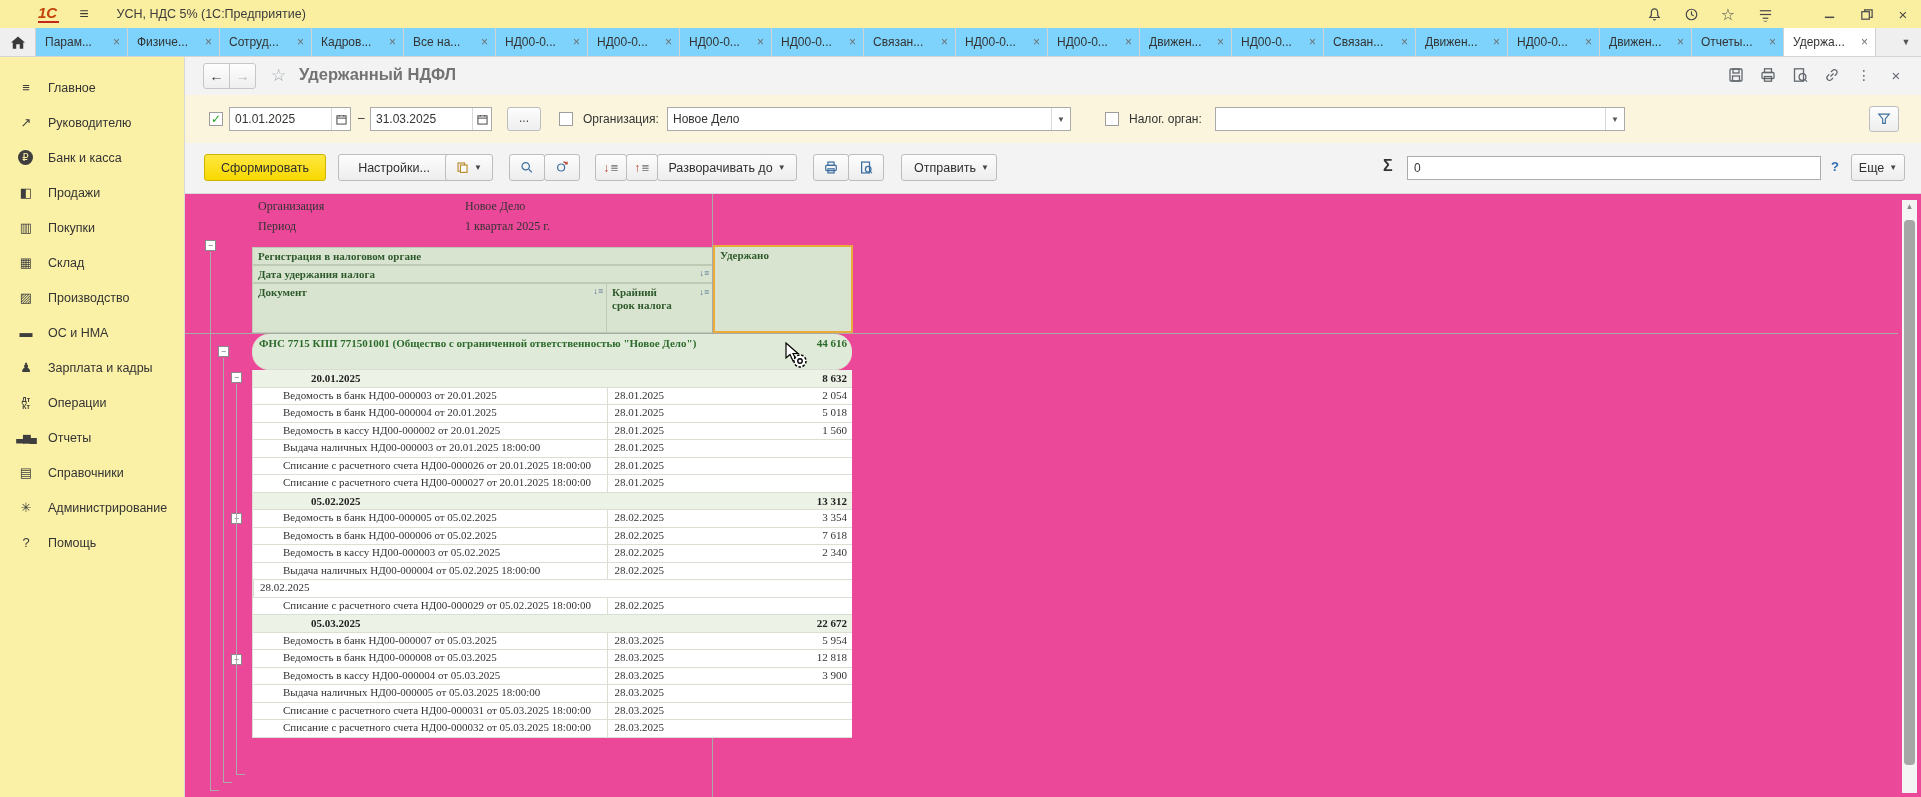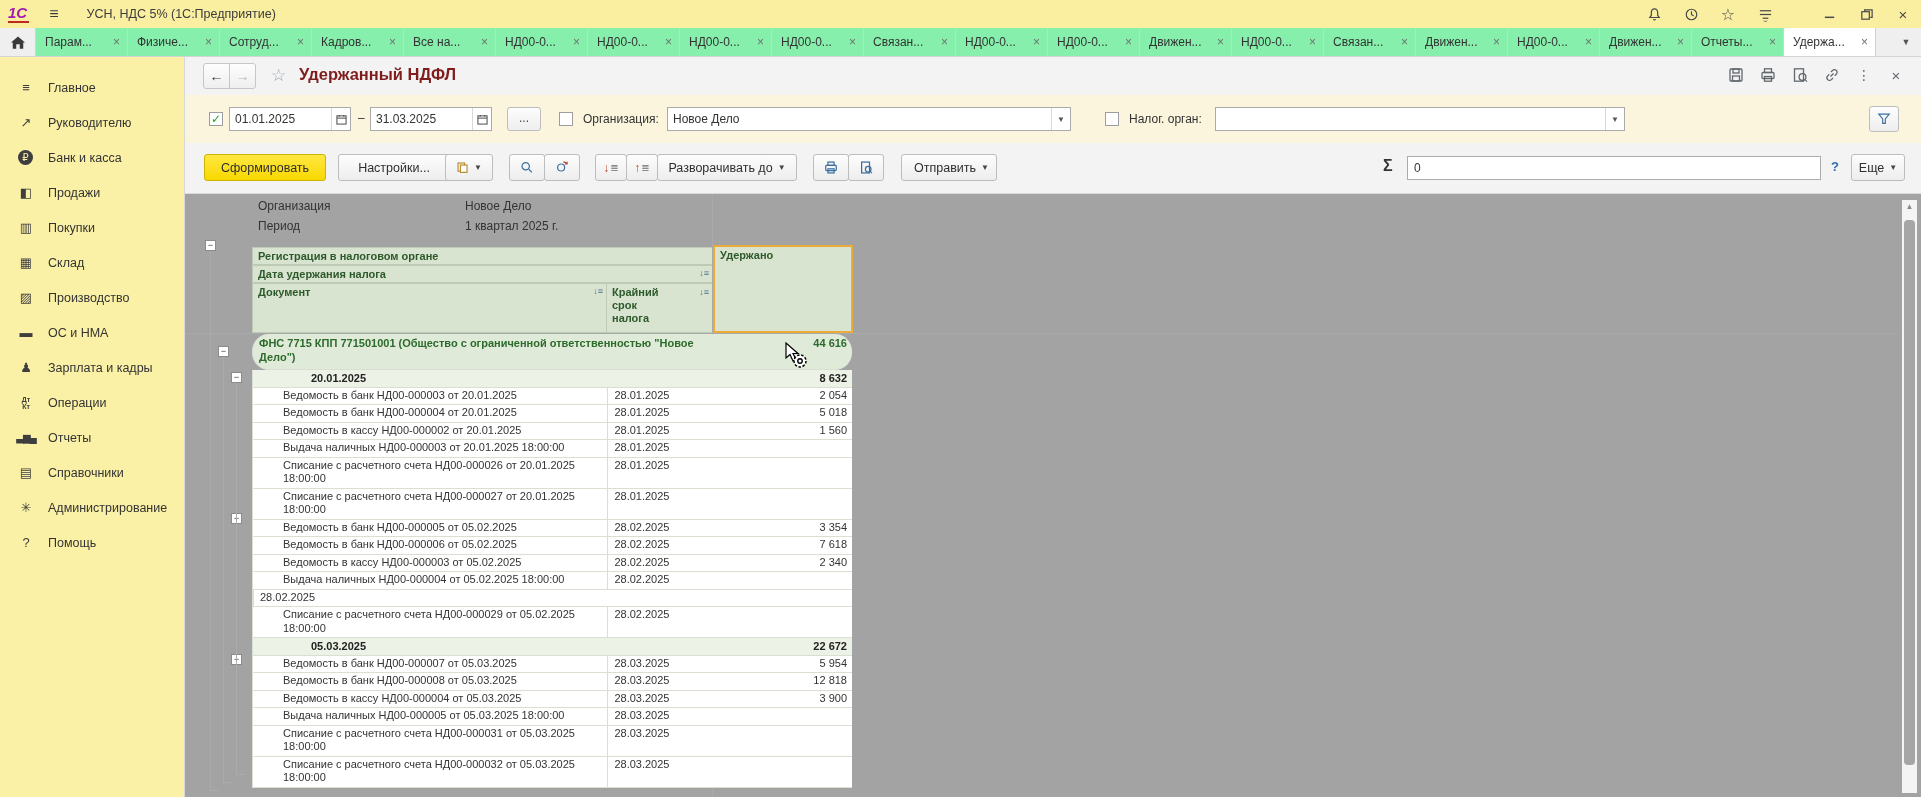--- a/index.html
+++ b/index.html
@@ -2,40 +2,40 @@
 <html><head>
 <meta charset="utf-8">
 <style>
   * { box-sizing: border-box; margin: 0; padding: 0; }
   html,body { width:1921px; height:797px; overflow:hidden;
     font-family:"Liberation Sans","DejaVu Sans",sans-serif; background:#fff; }
   #app { position:relative; width:1921px; height:797px; }
 
   
   .titlebar { position:relative; height:28px; background:#FAEFA1; display:flex; align-items:center; }
-  .logo { margin-left:8px; color:#a21caf; font-weight:bold; font-style:italic; font-size:15px;
+  .logo { margin-left:38px; color:#c2410c; font-weight:bold; font-style:italic; font-size:15px;
           border-bottom:2px solid #C4271D; line-height:15px; padding:0 2px 1px 0; }
   .main-menu { margin-left:20px; font-size:16px; color:#3A3A3A; cursor:default; }
   .app-title { margin-left:28px; font-size:12.5px; color:#3B3B3B; }
   .tb-search { position:absolute; left:1378px; top:3px; width:302px; height:22px; background:#FCF6C7;
           border-radius:3px; display:flex; align-items:center; padding-left:8px; }
   .tb-search svg { width:13px; height:13px; stroke:#9A9164; }
   .tb-search span { margin-left:6px; font-size:12px; color:#AFA674; }
   .tb-icons { position:absolute; right:10px; top:0; height:28px; display:flex; align-items:center; gap:21px; }
   .tb-icons .ic { width:16px; height:16px; display:flex; align-items:center; justify-content:center; color:#4A4A4A; }
   .tb-icons svg { width:15px; height:15px; stroke:#4A4A4A; fill:none; stroke-width:1.3; }
   .win-sep { width:6px; }
   .close-x { font-size:15px; color:#4A4A4A; }
 
   
   .tabbar { height:29px; background:#EFEFEF; border-bottom:1px solid #D4D4D4; display:flex; align-items:stretch; }
   .home-tab { width:36px; display:flex; align-items:center; justify-content:center; border-right:1px solid #D2D2D2; }
   .home-tab svg { width:14px; height:13px; fill:#3A3A3A; }
   .tab { width:92px; display:flex; align-items:center; justify-content:space-between;
-         padding:0 7px 0 9px; border-right:1px solid #D2D2D2; font-size:12px; color:#333; background:#86efac; }
+         padding:0 7px 0 9px; border-right:1px solid #D2D2D2; font-size:12px; color:#333; background:#7dd3fc; }
   .tab.active { background:#FFFFFF; }
   .tab-label { white-space:nowrap; overflow:hidden; }
   .tab-close { color:#6F6F6F; font-size:12px; margin-left:4px; }
   .tab-overflow { margin-left:auto; width:30px; display:flex; align-items:center; justify-content:center;
          color:#555; font-size:9px; }
 
   
   .main { display:flex; height:740px; }
   .sidebar { width:184px; background:#FBF1A6; padding-top:13px; flex:none; }
   .sb-item { height:35px; display:flex; align-items:center; padding-left:15px; color:#333; font-size:12.5px; }
@@ -49,21 +49,21 @@
   .content { flex:1; position:relative; background:#F3F3F3; border-left:1px solid #D8D8D8; }
 
   
   .form-header { position:absolute; top:0; left:0; right:0; height:38px; }
   .nav-btn { position:absolute; top:6px; width:27px; height:26px; background:linear-gradient(#FDFDFD,#EFEFEF);
          border:1px solid #C6C6C6; border-radius:3px; display:flex; align-items:center; justify-content:center;
          font-size:14px; }
   .nav-back { left:18px; color:#333; border-radius:3px 0 0 3px; }
   .nav-fwd  { left:44px; color:#B3B3B3; border-radius:0 3px 3px 0; }
   .fav-star { position:absolute; left:86px; top:8px; font-size:17px; color:#9FA8AE; }
-  .page-title { position:absolute; left:114px; top:8px; font-size:16.5px; font-weight:bold; color:#7f1d1d;text-align:right; }
+  .page-title { position:absolute; left:114px; top:8px; font-size:16.5px; font-weight:bold; color:#737373;text-align:right; }
   .fh-icons { position:absolute; right:16px; top:9px; display:flex; gap:14px; align-items:center; }
   .fh-icons .ic { width:18px; height:18px; display:flex; align-items:center; justify-content:center; color:#62686E; }
   .fh-icons svg { width:16px; height:16px; stroke:#62686E; fill:none; stroke-width:1.3; }
   .kebab { font-size:14px; color:#62686E; }
 
   
   .filter-row { position:absolute; top:38px; left:0; right:0; height:48px; background:#FAF5DC; }
   .chk { position:absolute; top:17px; width:14px; height:14px; background:#fff; border:1px solid #9D9D9D;
          font-size:12px; line-height:12px; text-align:center; color:#1FA21F; font-weight:bold; }
   .inp { position:absolute; top:12px; height:24px; background:#fff; border:1px solid #ABABAB;
@@ -91,21 +91,21 @@
   .btn svg { width:15px; height:15px; stroke:#3C6E9F; fill:none; stroke-width:1.4; }
   .caret { font-size:8px; color:#444; margin-left:5px; }
   .arr-red { color:#B8432A; font-size:12px; font-weight:bold; }
   .lines3 { color:#6B6B6B; font-size:10px; margin-left:1px; }
   .sigma { position:absolute; left:1198px; top:14px; font-size:16px; font-weight:bold; color:#333; }
   .sum-inp { position:absolute; left:1222px; top:13px; width:414px; height:24px; border:1px solid #ABABAB;
          background:#fff; font-size:12px; color:#333; padding:0 6px; font-family:inherit; }
   .help-q { position:absolute; left:1646px; top:16px; color:#2F6EB4; font-size:13px; font-weight:bold; }
 
   
-  .report { position:absolute; top:136px; left:0; right:0; bottom:0; background:#a3a3a3; border-top:1px solid #DADADA; }
+  .report { position:absolute; top:136px; left:0; right:0; bottom:0; background:#ec4899; border-top:1px solid #DADADA;font-family:Liberation Serif, serif; }
   .info-label { position:absolute; left:73px; font-size:12px; color:#333; }
   .info-value { position:absolute; left:280px; font-size:12px; color:#333; }
   .hcell { position:absolute; background:#D8E3D0; border:1px solid #BFCAB4; font-size:11px; font-weight:bold;
          color:#2D5A2B; padding:2px 5px; }
   .hcell .sort { position:absolute; right:3px; top:2px; font-weight:normal; color:#4C6E91; font-size:9px; }
   .hcell.sel { border:2px solid #E9AC3A; color:#2D5A2B; }
   .freeze-h { position:absolute; left:0; top:139px; width:1713px; height:1px; background:#A9A9A9; }
   .freeze-v { position:absolute; left:527px; top:0; width:1px; height:100%; background:#A9A9A9; }
 
   .fnsrow { position:absolute; left:67px; top:140px; width:600px; height:36px; display:flex;
@@ -542,20 +542,24 @@
             <div class="rrow drow">
               <div class="cell doc">Списание с расчетного счета НД00-000026 от 20.01.2025 18:00:00</div>
               <div class="cell dl">28.01.2025</div>
               <div class="cell amt"></div>
             </div>
             <div class="rrow drow">
               <div class="cell doc">Списание с расчетного счета НД00-000027 от 20.01.2025 18:00:00</div>
               <div class="cell dl">28.01.2025</div>
               <div class="cell amt"></div>
             </div>
+            <div class="rrow grow">
+              <div class="cell gdate">05.02.2025</div>
+              <div class="cell gamt">13 312</div>
+            </div>
             <div class="rrow drow">
               <div class="cell doc">Ведомость в банк НД00-000005 от 05.02.2025</div>
               <div class="cell dl">28.02.2025</div>
               <div class="cell amt">3 354</div>
             </div>
             <div class="rrow drow">
               <div class="cell doc">Ведомость в банк НД00-000006 от 05.02.2025</div>
               <div class="cell dl">28.02.2025</div>
               <div class="cell amt">7 618</div>
             </div>

